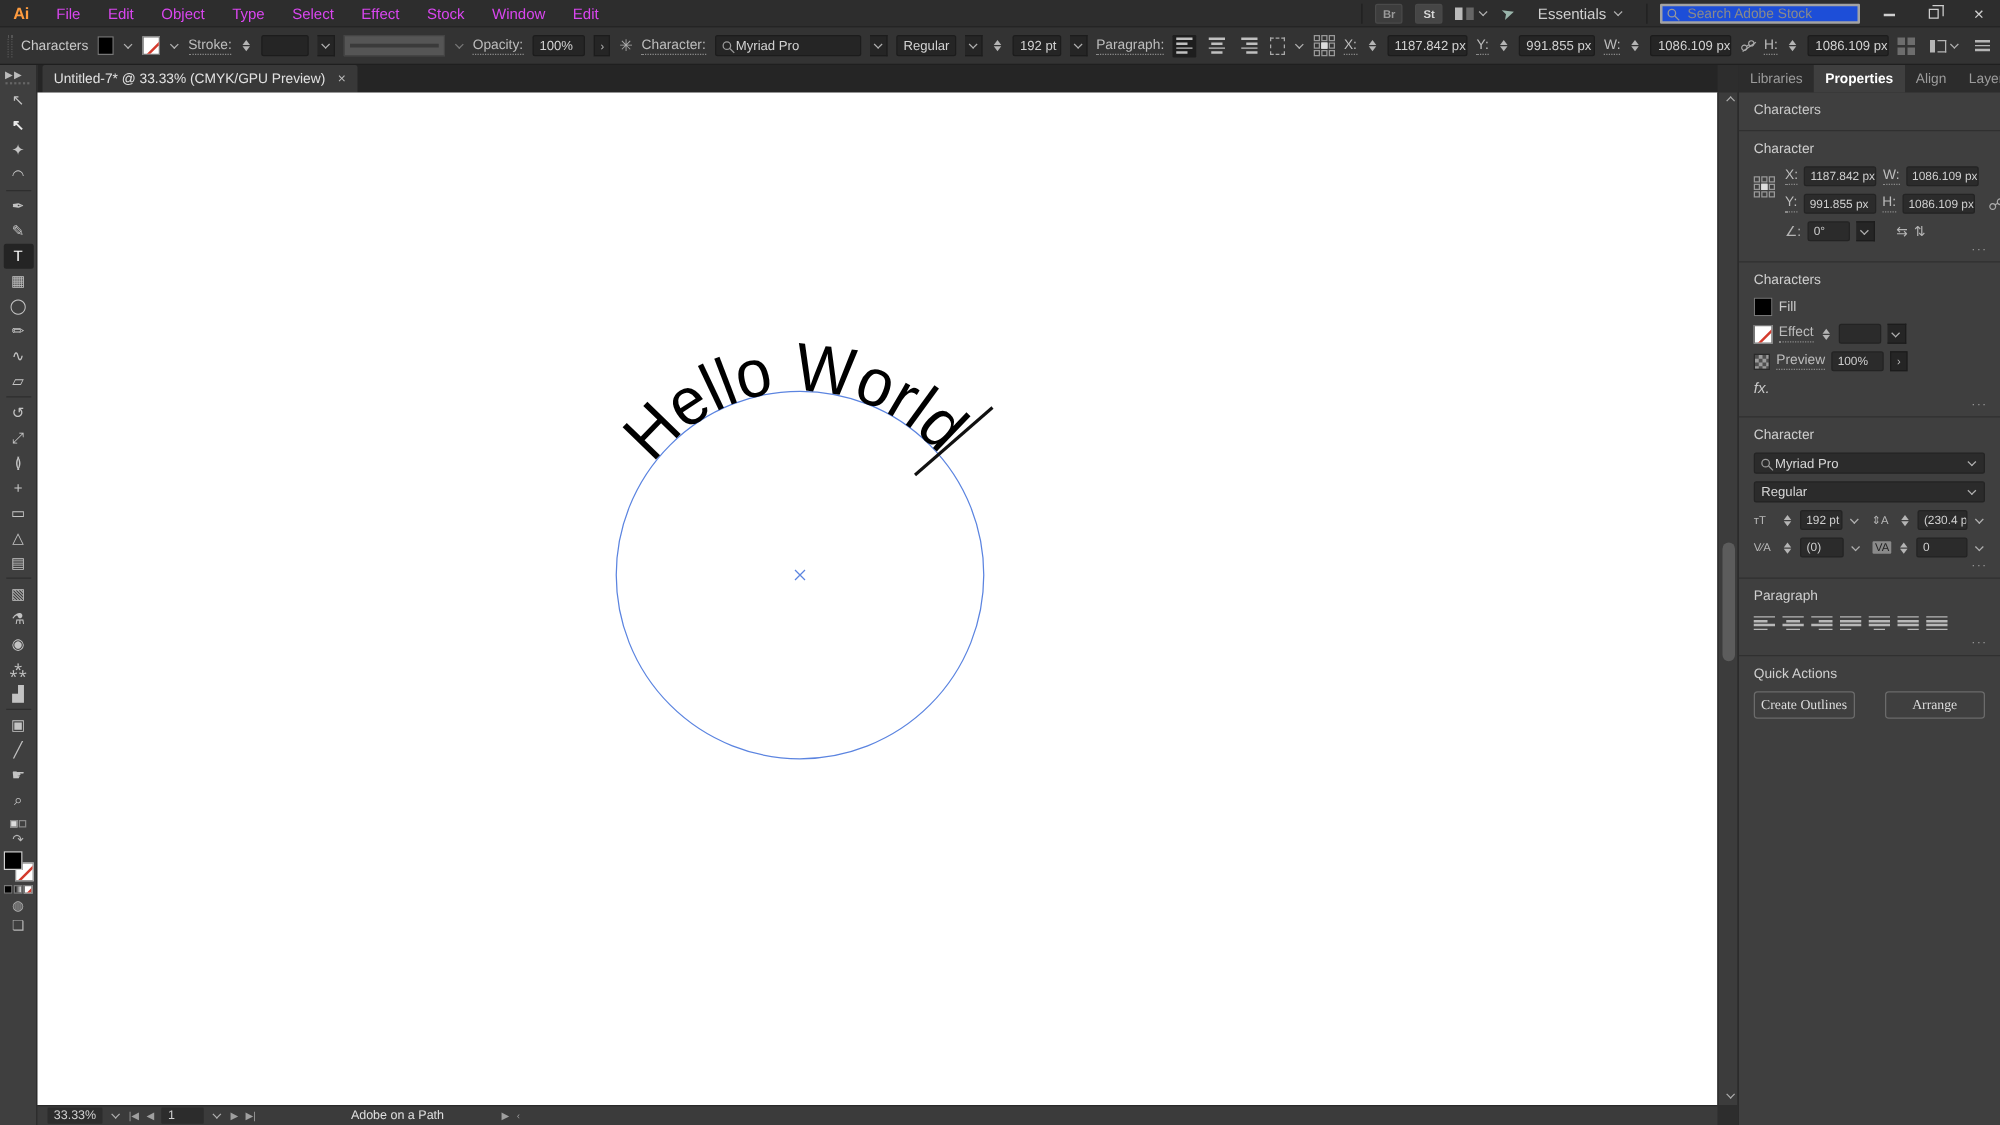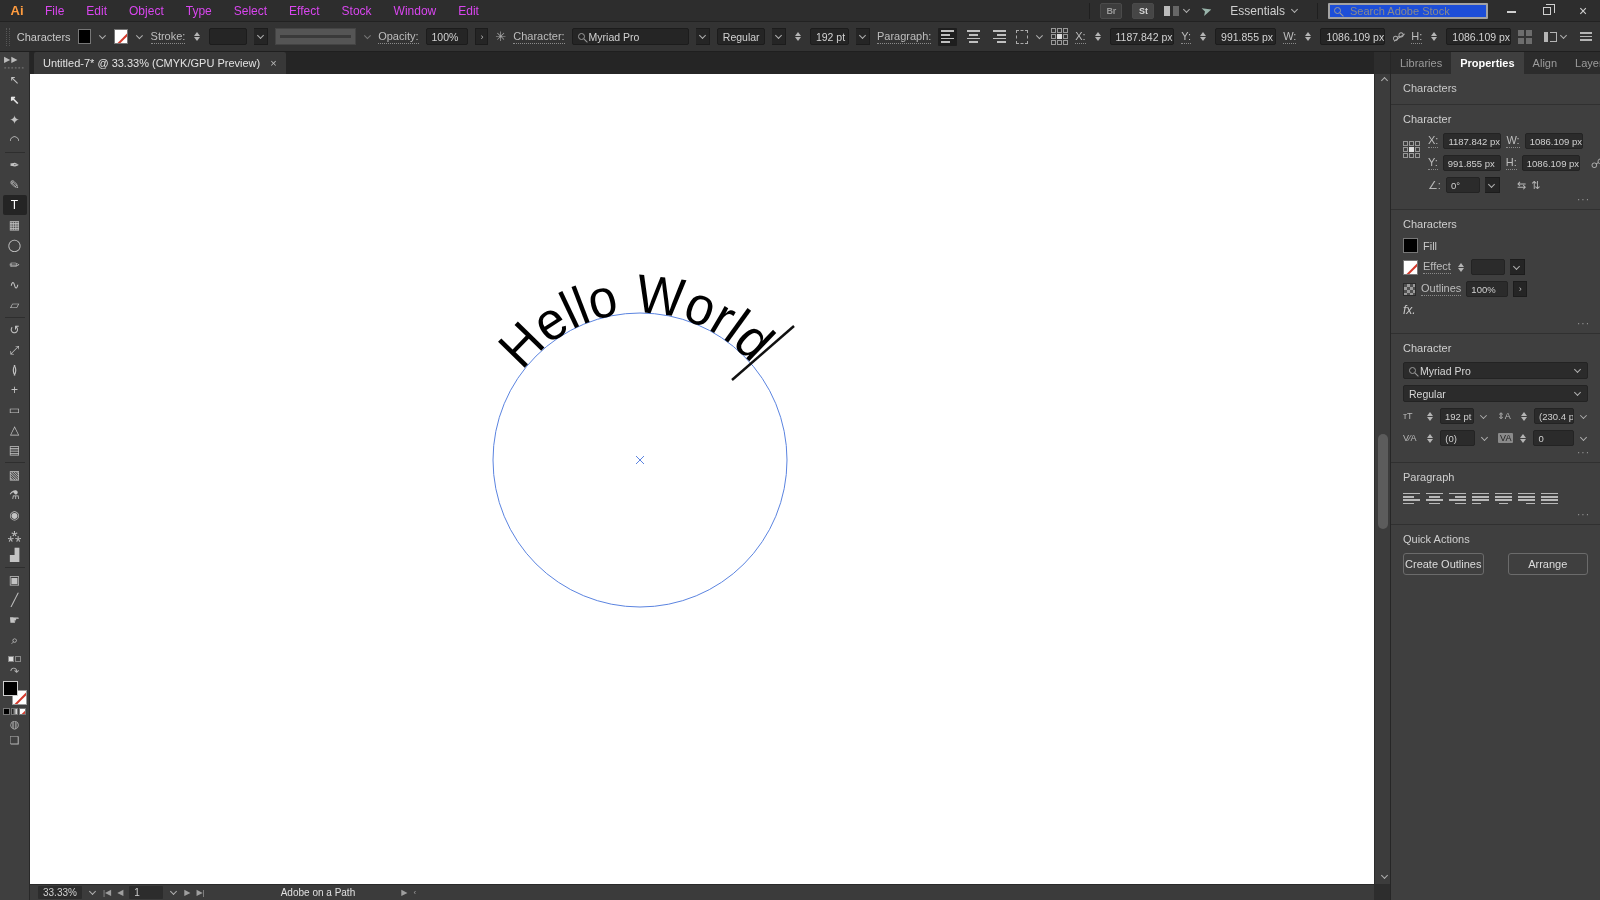--- a/index.html
+++ b/index.html
@@ -475,21 +475,21 @@
           <b class="up"></b>
           <b class="dn"></b>
         </span>
       <span class="pf" style="width:34px;"></span>
       <span class="chevbox" style="height:16px;">
           <span class="chev"></span>
         </span>
     </div>
     <div class="prow">
       <span class="checker"></span>
-      <span class="dotlbl">Outlines</span>
+      <span class="dotlbl">Preview</span>
       <span class="pf" style="width:42px;">100%</span>
       <span class="arrowbtn" style="height:16px;">›</span>
     </div>
     <div class="prow" style="margin-bottom:0;">
       <span class="fxlbl">fx.</span>
     </div>
     <span class="more">···</span>
   </div>
 
   <div class="sect" style="padding-bottom:16px;">
@@ -582,21 +582,21 @@
           <i></i>
           <i></i>
           <i></i>
         </span>
     </div>
     <span class="more">···</span>
   </div>
 
   <div class="sect" style="border-bottom:none;">
     <div class="sect-title">Quick Actions</div>
-    <div style="display:flex; gap:24px;">
+    <div style="display:flex; gap:24px;font-family:Liberation Serif, serif;">
       <button class="qbtn">Create Outlines</button>
       <button class="qbtn">Arrange</button>
     </div>
   </div>
 </div>
 
 <div id="statusbar">
   <span class="sb-field">33.33%</span>
   <span class="chev"></span>
   <span class="navg">|◀</span>

